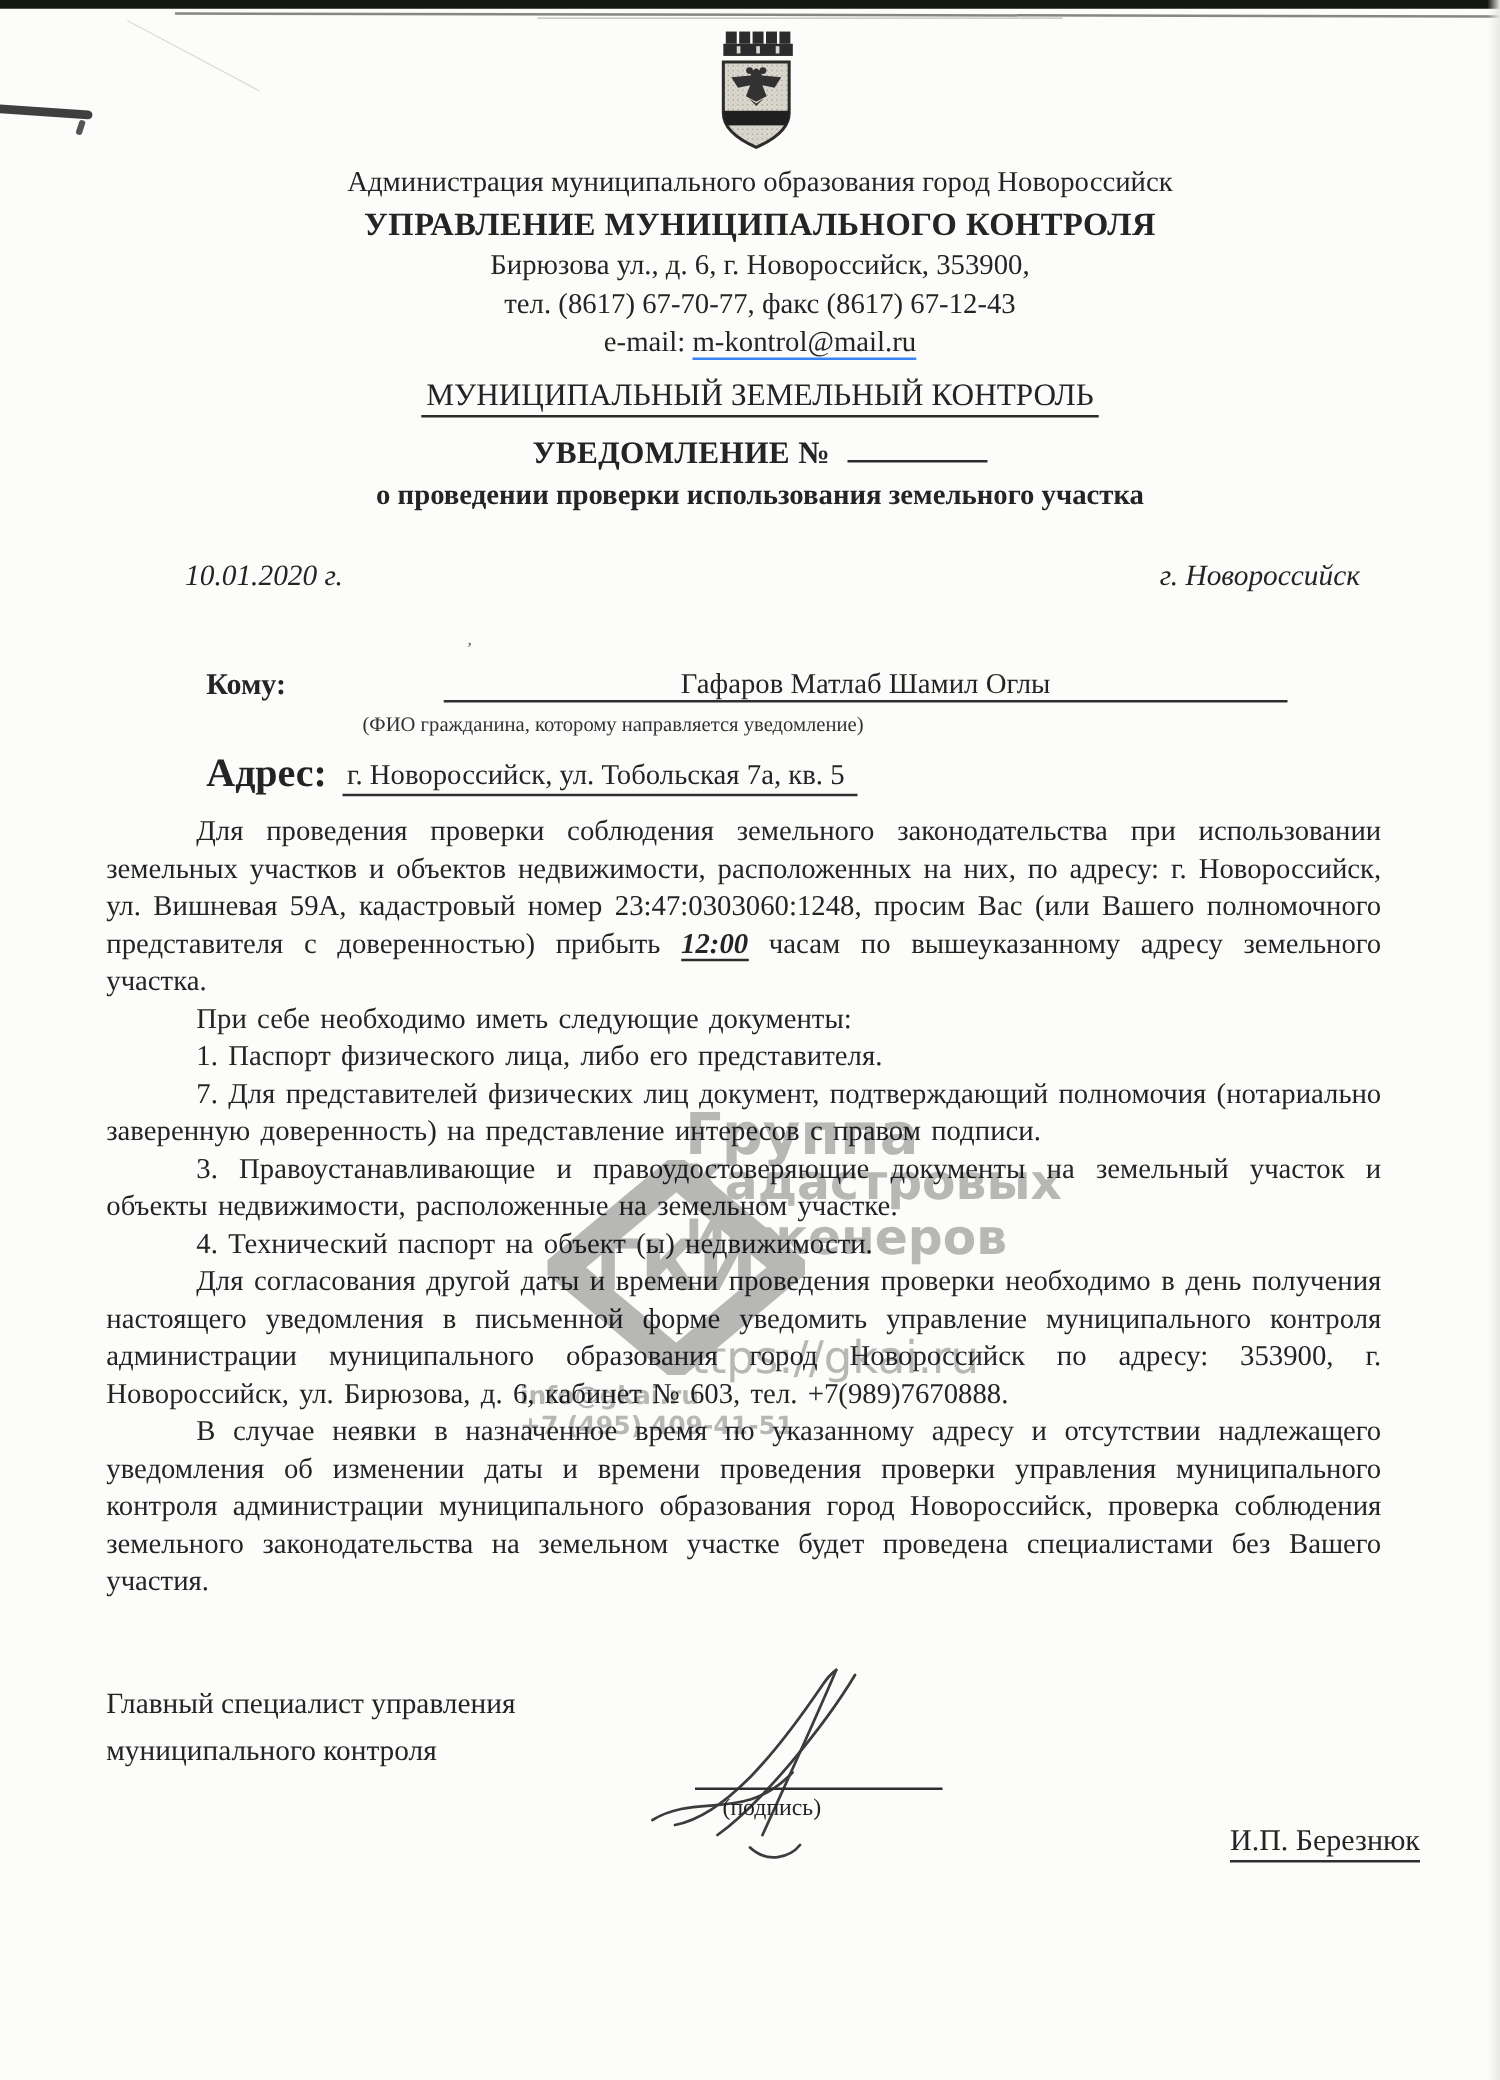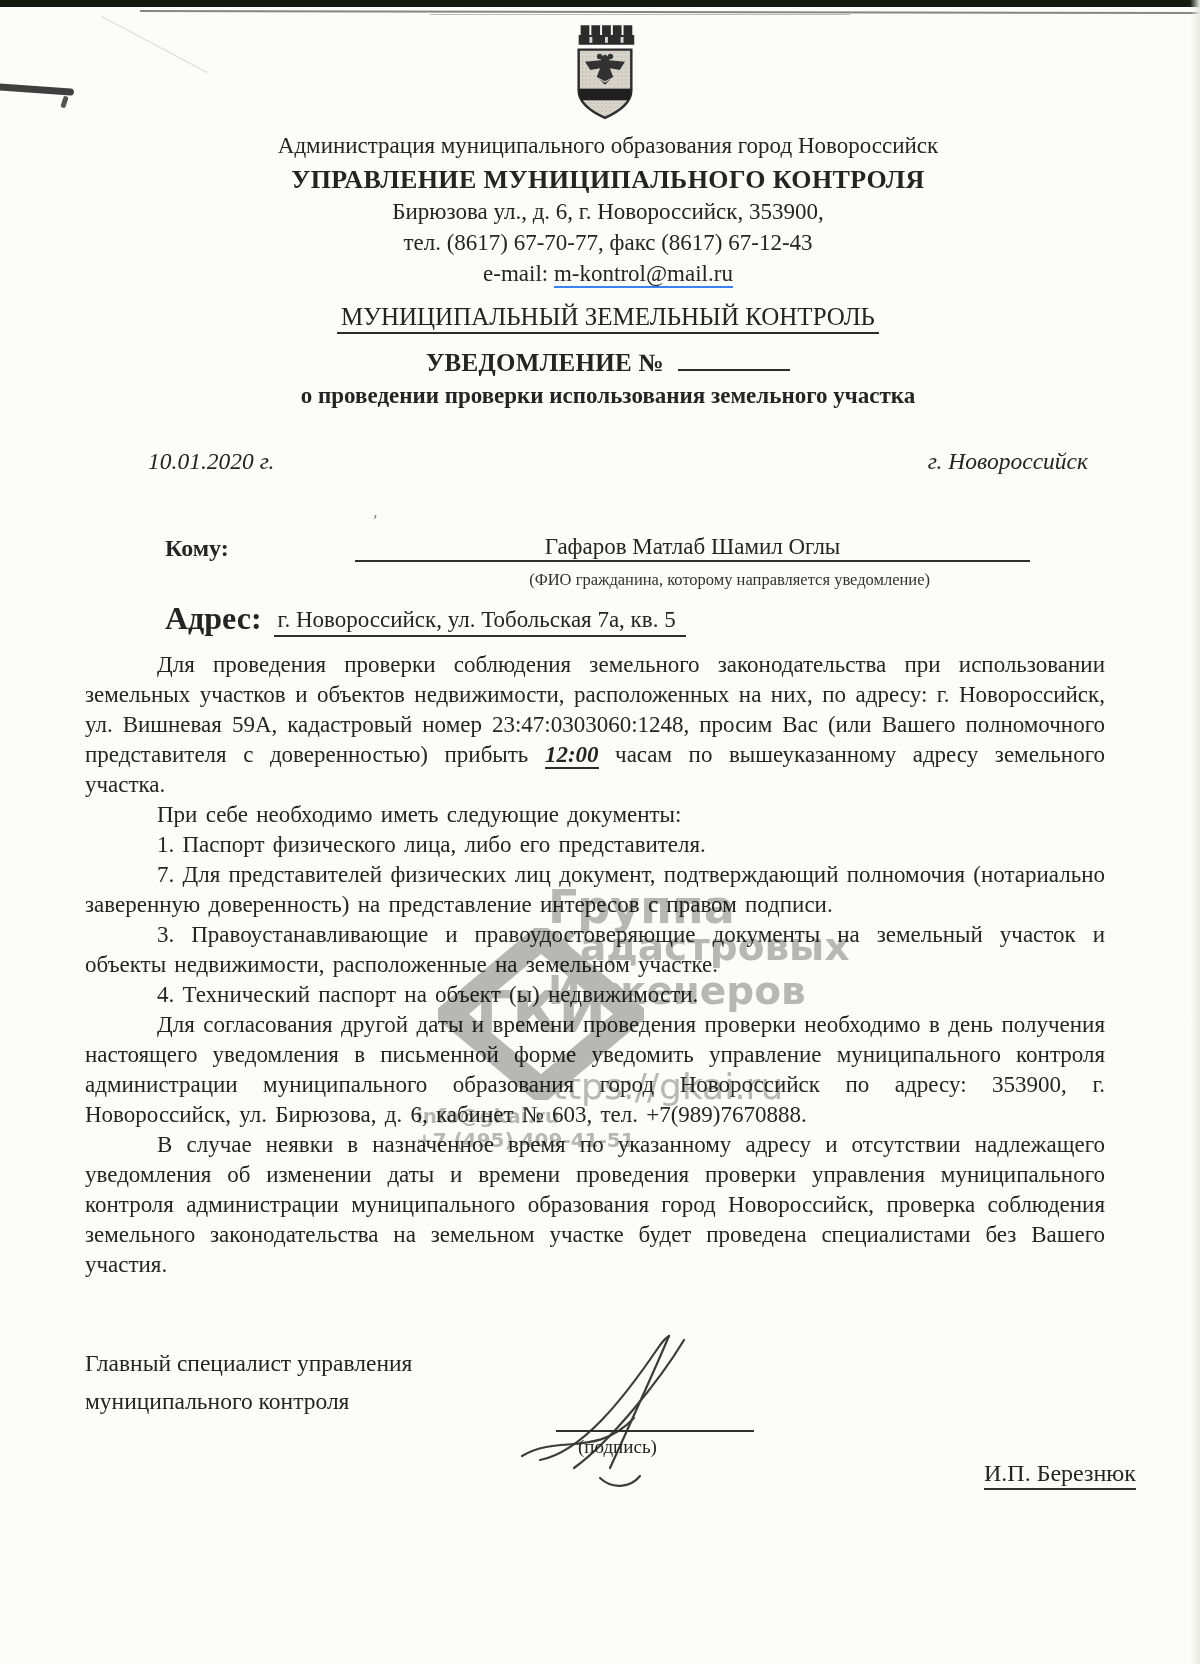--- a/index.html
+++ b/index.html
@@ -41,21 +41,21 @@
   .num-blank{display:inline-block;width:112px;border-bottom:2.5px solid #2c2c2c;margin-left:14px;vertical-align:baseline;}
   .doc-subtitle{position:absolute;top:383px;left:0;width:1216px;text-align:center;
     font-size:23px;font-weight:bold;}
   
   .date-row{position:absolute;top:448px;left:148px;right:112px;display:flex;
     justify-content:space-between;font-style:italic;font-size:23.5px;}
   
   .komu-row{position:absolute;top:534px;left:165px;right:170px;display:flex;align-items:flex-end;}
   .komu-label{font-weight:bold;font-size:24px;width:190px;flex:none;}
   .komu-line{flex:1;text-align:center;font-size:23px;border-bottom:2px solid #2e2e2e;padding-bottom:0;}
-  .fio-caption{position:absolute;top:570px;left:290px;width:640px;text-align:right;
+  .fio-caption{position:absolute;top:570px;left:290px;width:640px;text-align:left;
     font-size:16.5px;color:#313131;}
   .addr-row{position:absolute;top:600px;left:165px;display:flex;align-items:flex-end;}
   .addr-label{font-weight:bold;font-size:32px;margin-right:12px;}
   .addr-value{font-size:23px;border-bottom:2px solid #2e2e2e;padding:0 10px 2px 4px;}
   
   .body-text{position:absolute;top:650px;left:85px;width:1020px;
     font-size:23px;line-height:30px;text-align:justify;word-spacing:2.5px;}
   .body-text p{margin:0;text-indent:72px;}
   .time-mark{font-weight:bold;font-style:italic;border-bottom:2.5px solid #2c2c2c;padding-bottom:0;}
   

